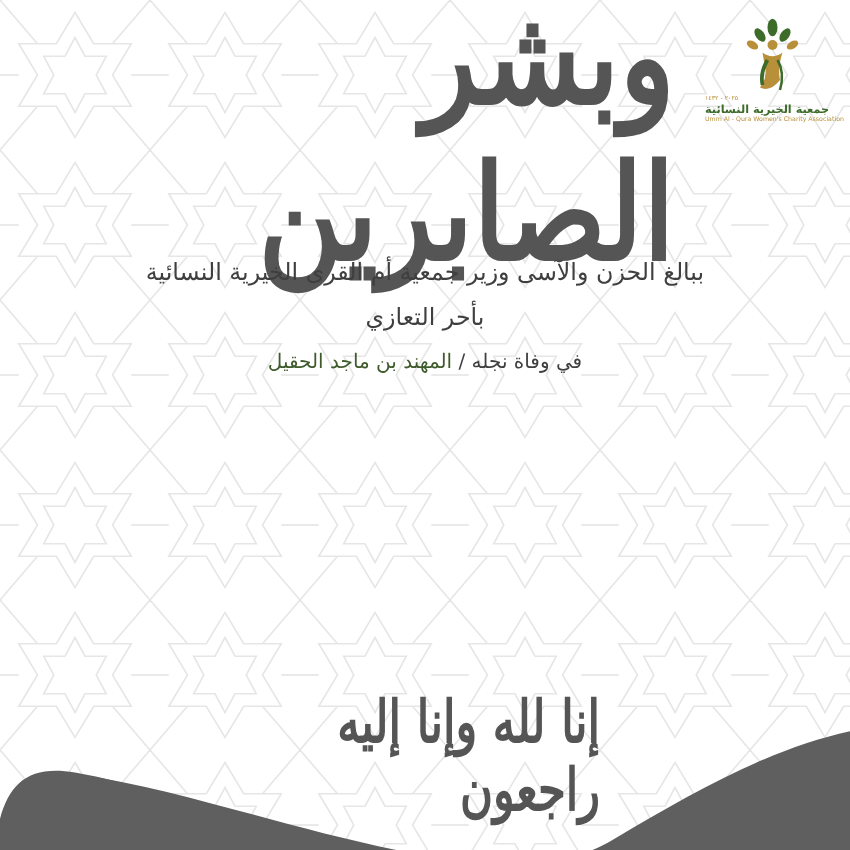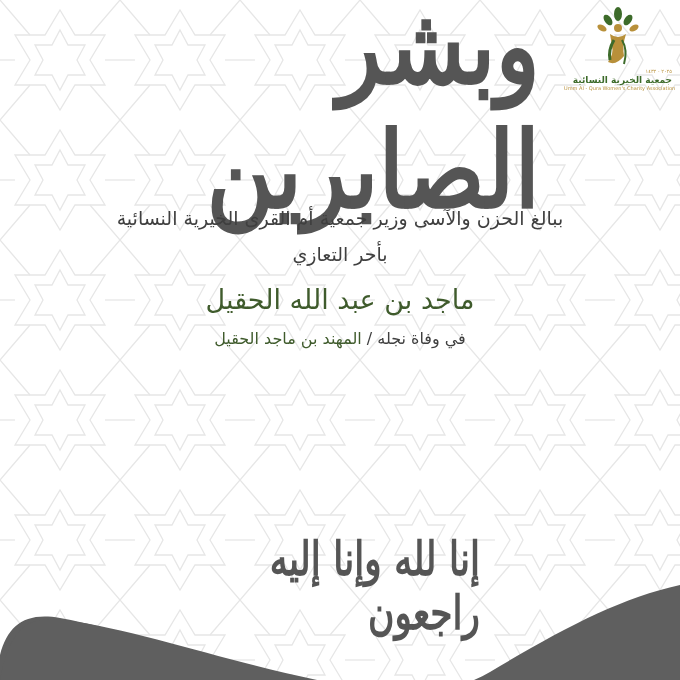--- a/index.html
+++ b/index.html
@@ -1,31 +1,31 @@
 <!DOCTYPE html>
 <html><head>
 <meta charset="utf-8">
 <style>
   html,body{margin:0;padding:0;}
   body{width:680px;height:680px;overflow:hidden;background:#fff;position:relative;font-family:"DejaVu Sans",sans-serif;}
   .bg-pattern{position:absolute;inset:0;z-index:0;}
-  .logo{position:absolute;right:8px;top:6px;width:108px;height:100px;z-index:3;text-align:right;}
+  .logo{position:absolute;right:8px;top:14px;width:108px;height:100px;z-index:3;text-align:left;}
   .logo svg{display:block;margin:0 auto;}
   .logo-ar{font-size:9px;color:#3d6b2a;font-weight:bold;direction:rtl;line-height:10px;}
   .logo-en{font-size:5px;color:#b8903a;line-height:7px;white-space:nowrap;}
   .title{position:absolute;left:140px;top:18px;width:400px;height:180px;z-index:2;display:flex;align-items:center;justify-content:center;}
   .title-text{font-family:"DejaVu Serif",serif;font-size:92px;font-weight:bold;color:#555;direction:rtl;letter-spacing:-4px;transform:scaleY(1.15);}
   .lines{position:absolute;left:0;right:0;top:200px;z-index:2;direction:rtl;text-align:center;color:#3a3a3a;}
   .ln{display:block;white-space:nowrap;}
   .verse{font-family:"DejaVu Serif",serif;font-size:22px;color:#333;height:40px;line-height:40px;}
   .body-line{font-size:19px;height:36px;line-height:36px;color:#3f3f3f;}
   .name{font-size:27px;color:#3f5b2c;height:50px;line-height:56px;font-weight:normal;}
   .sub{font-size:16px;color:#3f3f3f;height:34px;line-height:34px;}
   .sub .green{color:#3f5b2c;}
-  .closing{position:absolute;left:200px;top:550px;width:280px;height:70px;z-index:3;display:flex;align-items:center;justify-content:center;}
+  .closing{position:absolute;left:200px;top:570px;width:280px;height:70px;z-index:3;display:flex;align-items:center;justify-content:center;}
   .closing-text{font-family:"DejaVu Serif",serif;font-size:36px;font-weight:bold;color:#555;direction:rtl;letter-spacing:-2px;transform:scaleY(1.3);}
   .wave{position:absolute;left:0;top:0;width:680px;height:680px;z-index:1;}
 </style>
 </head>
 <body>
 
 <svg class="bg-pattern" width="680" height="680" viewBox="0 0 680 680">
   <defs>
     <pattern id="geo" width="120" height="120" patternUnits="userSpaceOnUse">
       <g fill="none" stroke="#e6e6e6" stroke-width="1.3">
@@ -66,19 +66,18 @@
   <div class="logo-en">Umm Al - Qura Women's Charity Association</div>
 </div>
 
 <div class="title">
   <span class="title-text">وبشر الصابرين</span>
 </div>
 
 <div class="lines">
   <span class="ln body-line">ببالغ الحزن والآسى وزير جمعية أم القرى الخيرية النسائية</span>
   <span class="ln body-line">بأحر التعازي</span>
-  <span class="ln name">ماجد بن عبد الله الحقيل</span>
   <span class="ln sub"><span>في وفاة نجله / </span><span class="green">المهند بن ماجد الحقيل</span></span>
 </div>
 
 <div class="closing">
   <span class="closing-text">إنا لله وإنا إليه راجعون</span>
 </div>
 
 </body></html>

